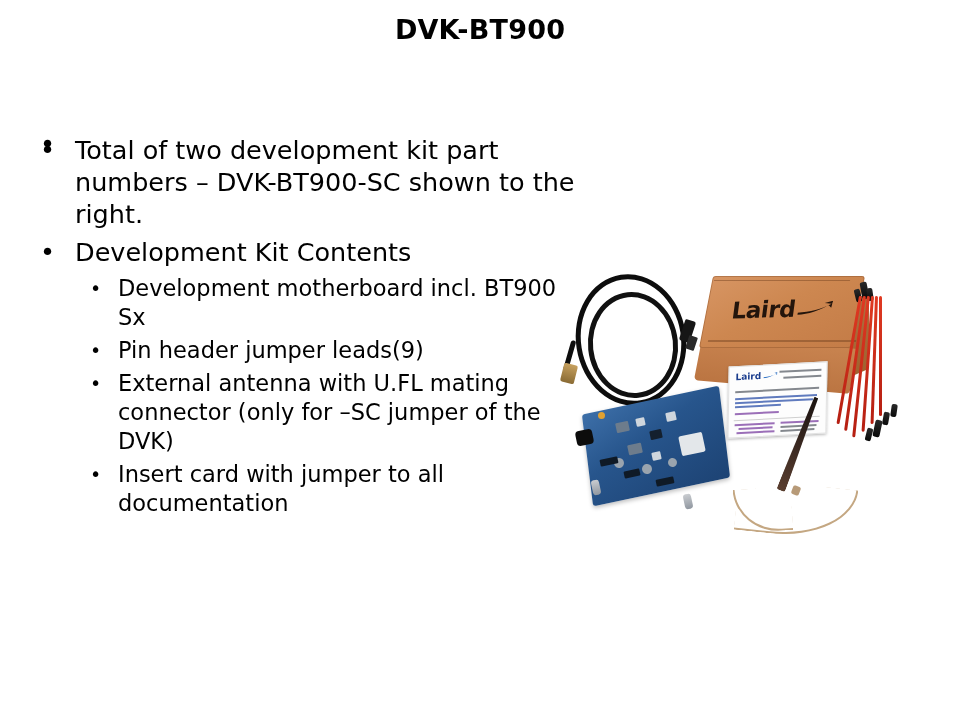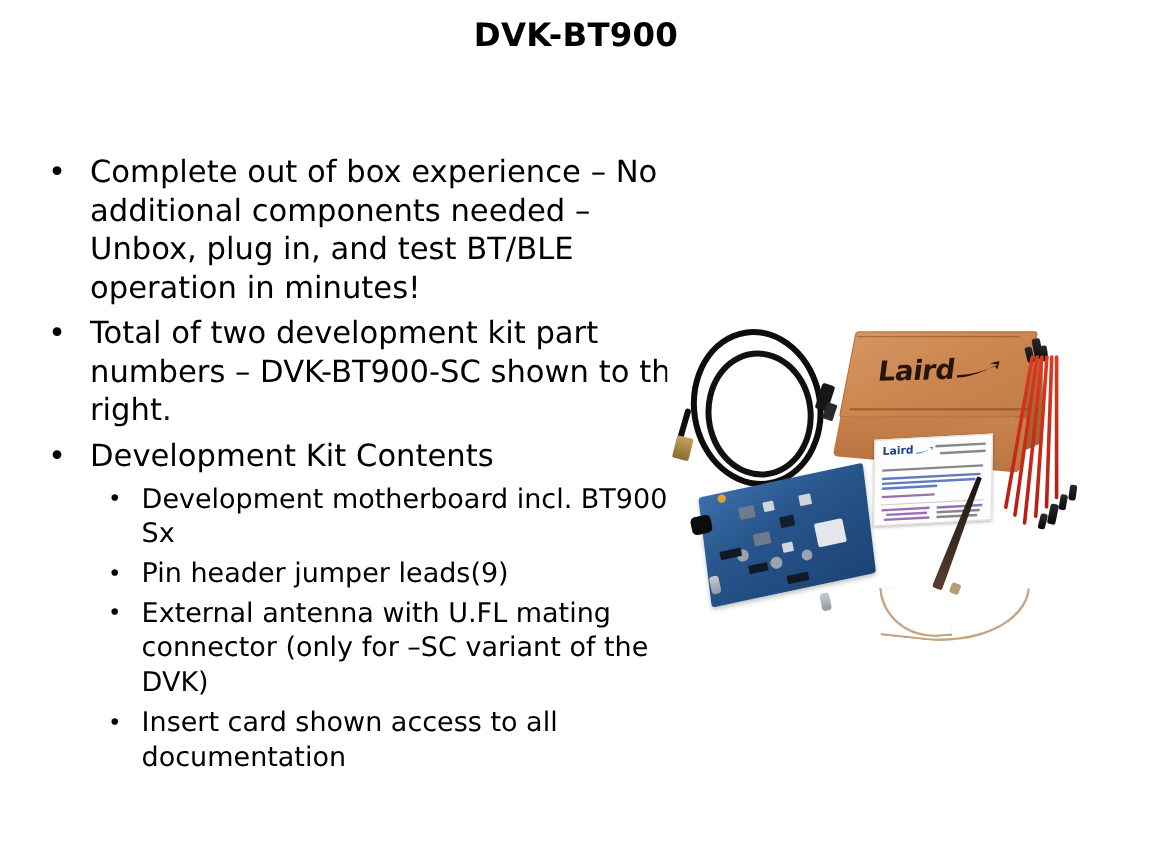--- a/index.html
+++ b/index.html
@@ -314,21 +314,20 @@
 </style>
 </head>
 <body>
 
 <div id="slide-title">DVK-BT900</div>
 
 <div id="body-content">
 
   <div class="bullet-l1">
     <span class="dot">•</span>
-    <span>Complete out of box experience – No additional components needed – Unbox, plug in, and test BT/BLE operation in minutes!</span>
   </div>
 
   <div class="bullet-l1">
     <span class="dot">•</span>
     <span>Total of two development kit part numbers – DVK-BT900-SC shown to the right.</span>
   </div>
 
   <div class="bullet-l1">
     <span class="dot">•</span>
     <span>Development Kit Contents</span>
@@ -338,25 +337,25 @@
     <div class="bullet-l2">
       <span class="dot">•</span>
       <span>Development motherboard incl. BT900-Sx</span>
     </div>
     <div class="bullet-l2">
       <span class="dot">•</span>
       <span>Pin header jumper leads(9)</span>
     </div>
     <div class="bullet-l2">
       <span class="dot">•</span>
-      <span>External antenna with U.FL mating connector (only for –SC variant of the DVK)</span>
+      <span>External antenna with U.FL mating connector (only for –SC jumper of the DVK)</span>
     </div>
     <div class="bullet-l2">
       <span class="dot">•</span>
-      <span>Insert card shown access to all documentation</span>
+      <span>Insert card with jumper to all documentation</span>
     </div>
   </div>
 
 </div>
 
 <div id="product-photo">
 
   <div class="el usb-ring-outer"></div>
   <div class="el usb-ring-inner"></div>
   <div class="el usb-tail"></div>

